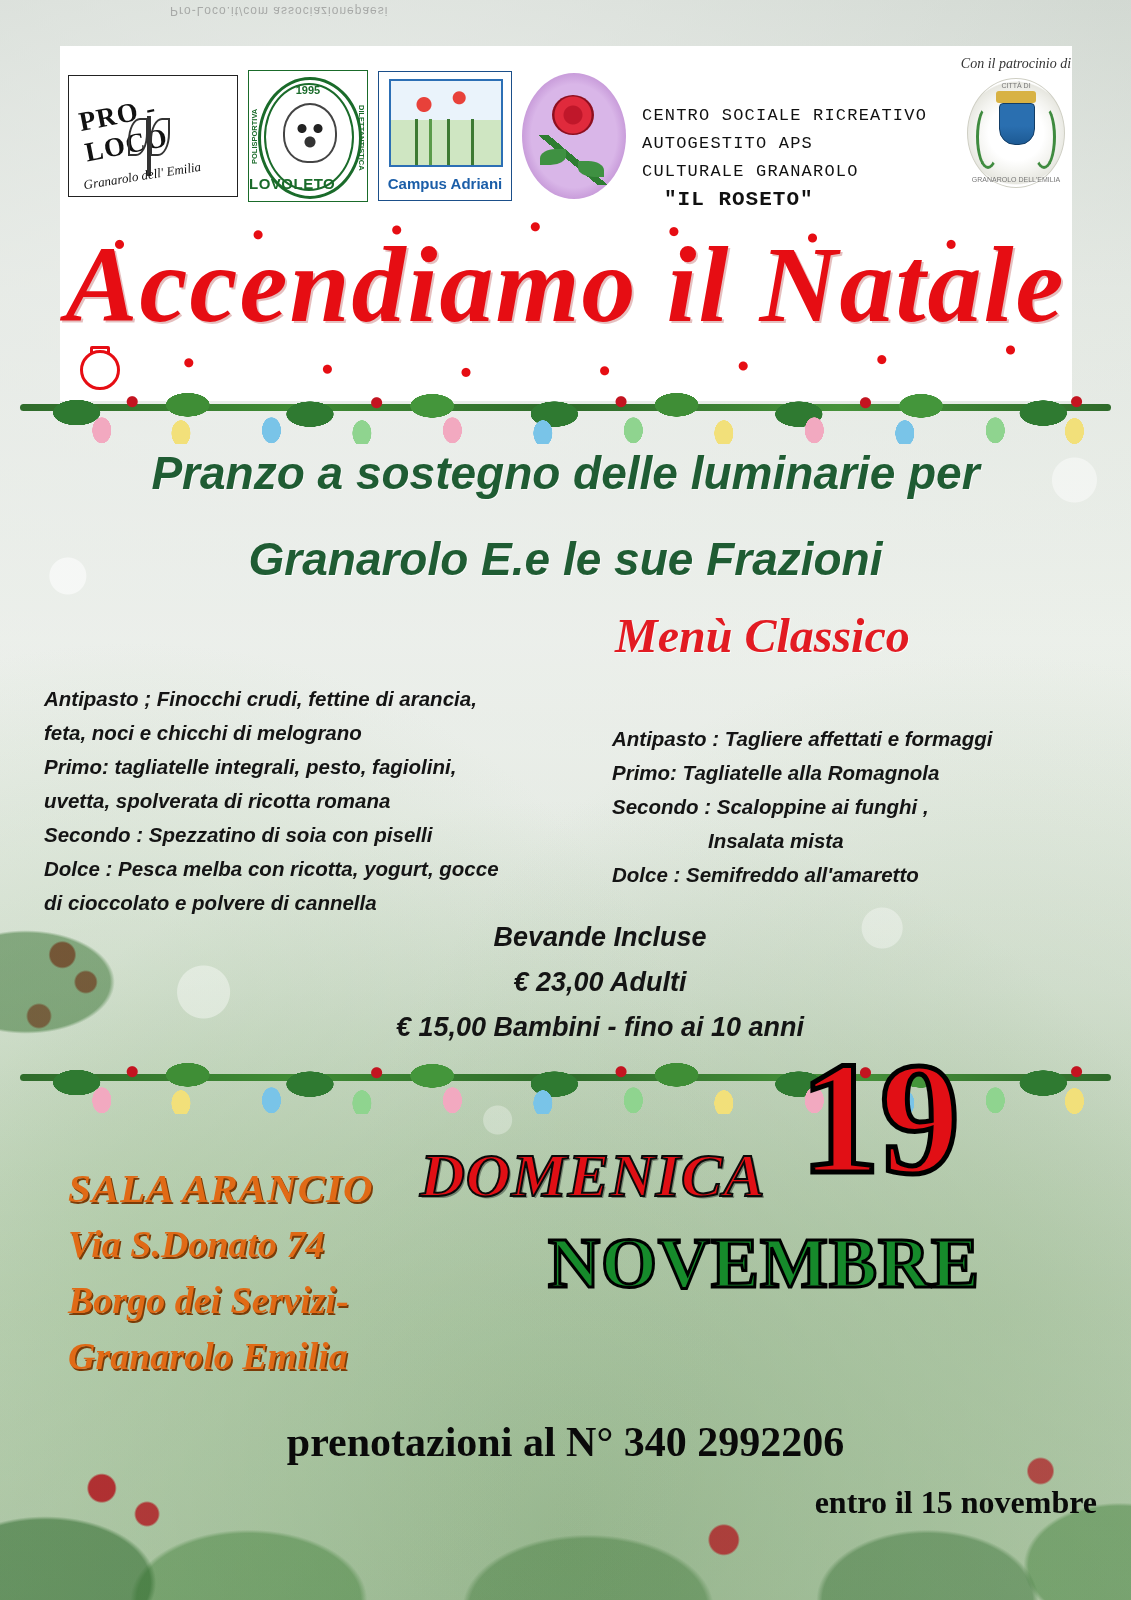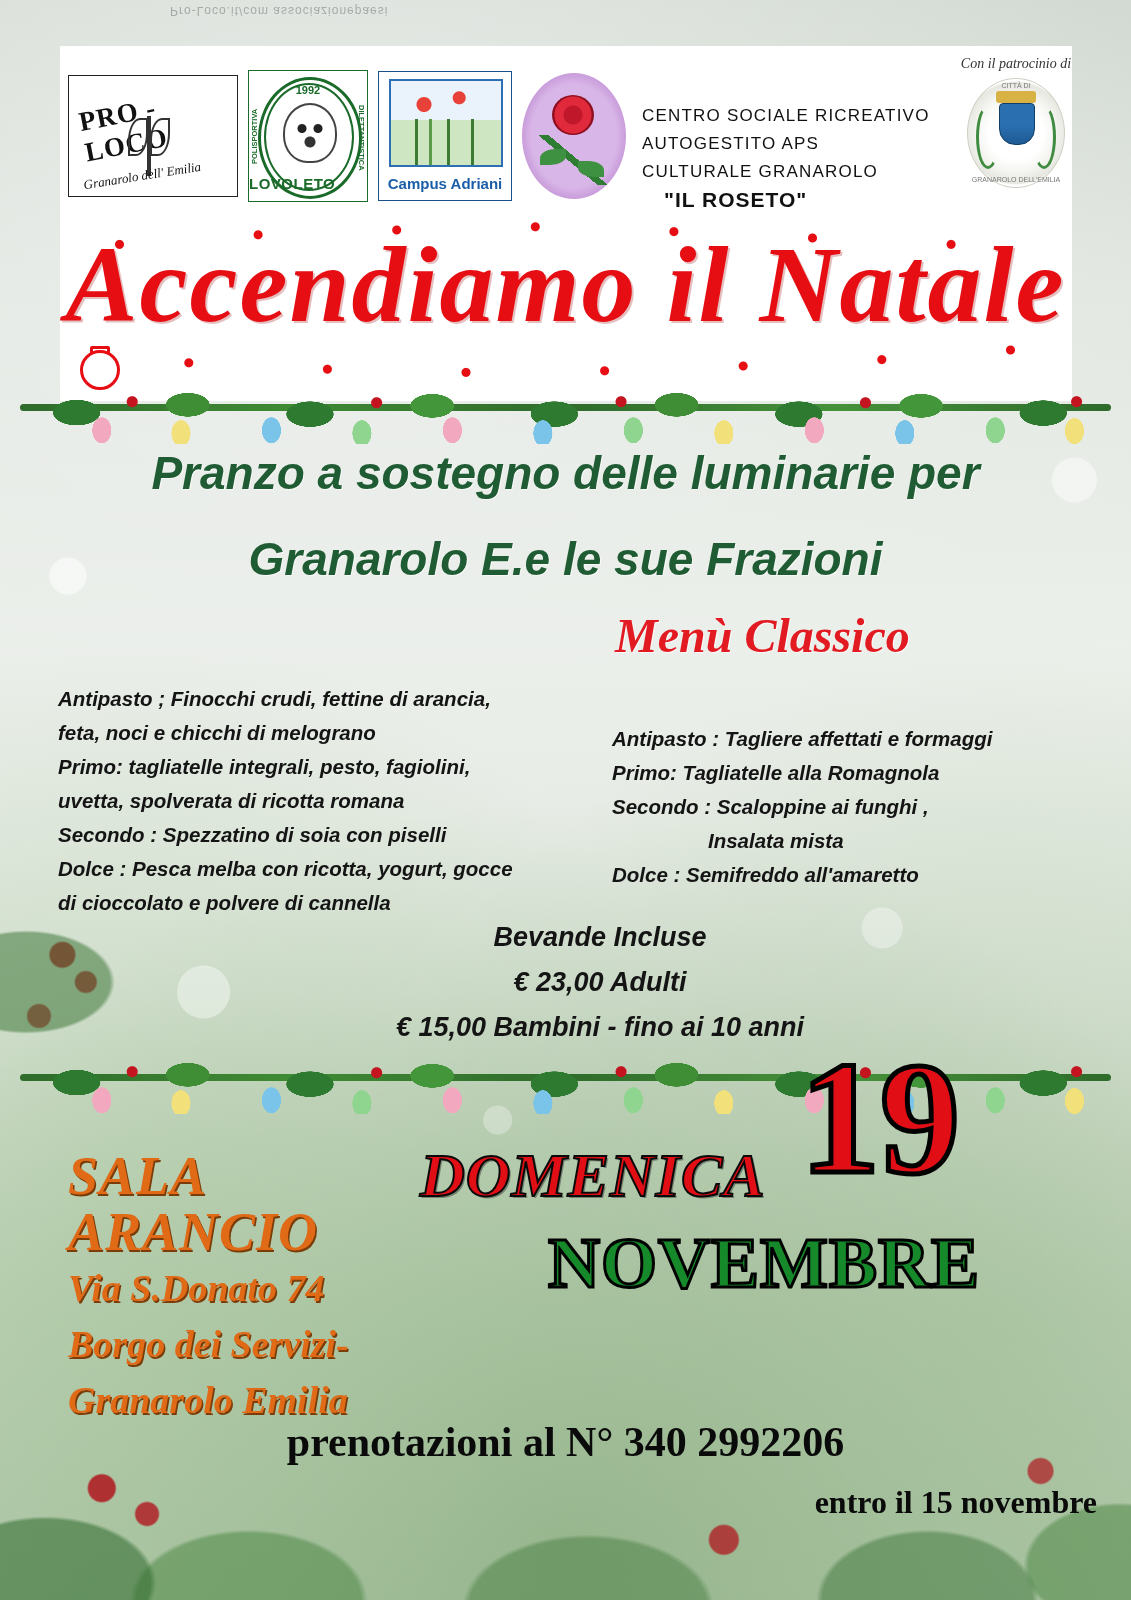--- a/index.html
+++ b/index.html
@@ -258,21 +258,21 @@
     position: absolute;
     width: 26px; height: 16px;
     background: #3f9142;
     border-radius: 60% 0 60% 0;
   }
   .logo-roseto-img .leaf::before { left: 2px; top: 14px; }
   .logo-roseto-img .leaf::after { right: 4px; top: 26px; transform: scaleX(-1); }
 
   .roseto-text {
     width: 300px;
-    font-family: Liberation Sans, sans-serif;
+    font-family: Liberation Mono, monospace;
     font-size: 17px;
     letter-spacing: 1.2px;
     color: #111;
     line-height: 28px;
     padding-left: 6px;
     margin-top: 44px;
   }
   .roseto-text .quoted {
     font-weight: bold;
     font-size: 21px;
@@ -499,21 +499,21 @@
 
   .menu-lines {
     position: absolute;
     font-family: "Liberation Sans", sans-serif;
     font-weight: bold;
     font-style: italic;
     color: #141414;
     font-size: 20.5px;
     line-height: 34px;
   }
-  #menu-light-lines { top: 682px; left: 58px; width: 480px; }
+  #menu-light-lines { top: 682px; left: 44px; width: 480px; }
   #menu-classic-lines { top: 722px; left: 612px; width: 430px; }
   #menu-classic-lines .indent { padding-left: 96px; display: block; }
 
   .pricing {
     position: absolute;
     top: 915px;
     left: 290px;
     width: 620px;
     text-align: center;
     font-family: "Liberation Sans", sans-serif;
@@ -531,21 +531,21 @@
     left: 68px;
     width: 380px;
     color: #e06a16;
     font-family: "Liberation Serif", serif;
     font-weight: bold;
     font-style: italic;
     font-size: 38px;
     line-height: 56px;
     text-shadow: 1.5px 1.5px 0 #7a3c08;
   }
-  .venue .v1 { font-size: 54px; letter-spacing: 1px; }
+  .venue .v1 { font-size: 41px; letter-spacing: 1px; margin-top: 12px; }
 
   .domenica {
     position: absolute;
     top: 1140px;
     left: 420px;
     font-family: "Liberation Serif", serif;
     font-weight: bold;
     font-style: italic;
     font-size: 62px;
     letter-spacing: 1px;
@@ -652,21 +652,21 @@
 
     <div class="logo-proloco">
       <div class="pl-title">PRO - LOCO</div>
       <div class="wheat"></div>
       <div class="pl-sub">Granarolo dell' Emilia</div>
     </div>
 
     <div class="logo-polisportiva">
       <div class="ring"></div>
       <div class="ring2"></div>
-      <div class="year">1992</div>
+      <div class="year">1995</div>
       <div class="side-l">POLISPORTIVA</div>
       <div class="side-r">DILETTANTISTICA</div>
       <div class="wolf"></div>
       <div class="cname">LOVOLETO</div>
     </div>
 
     <div class="logo-campus">
       <div class="pic"></div>
       <div class="cap">Campus Adriani</div>
     </div>

